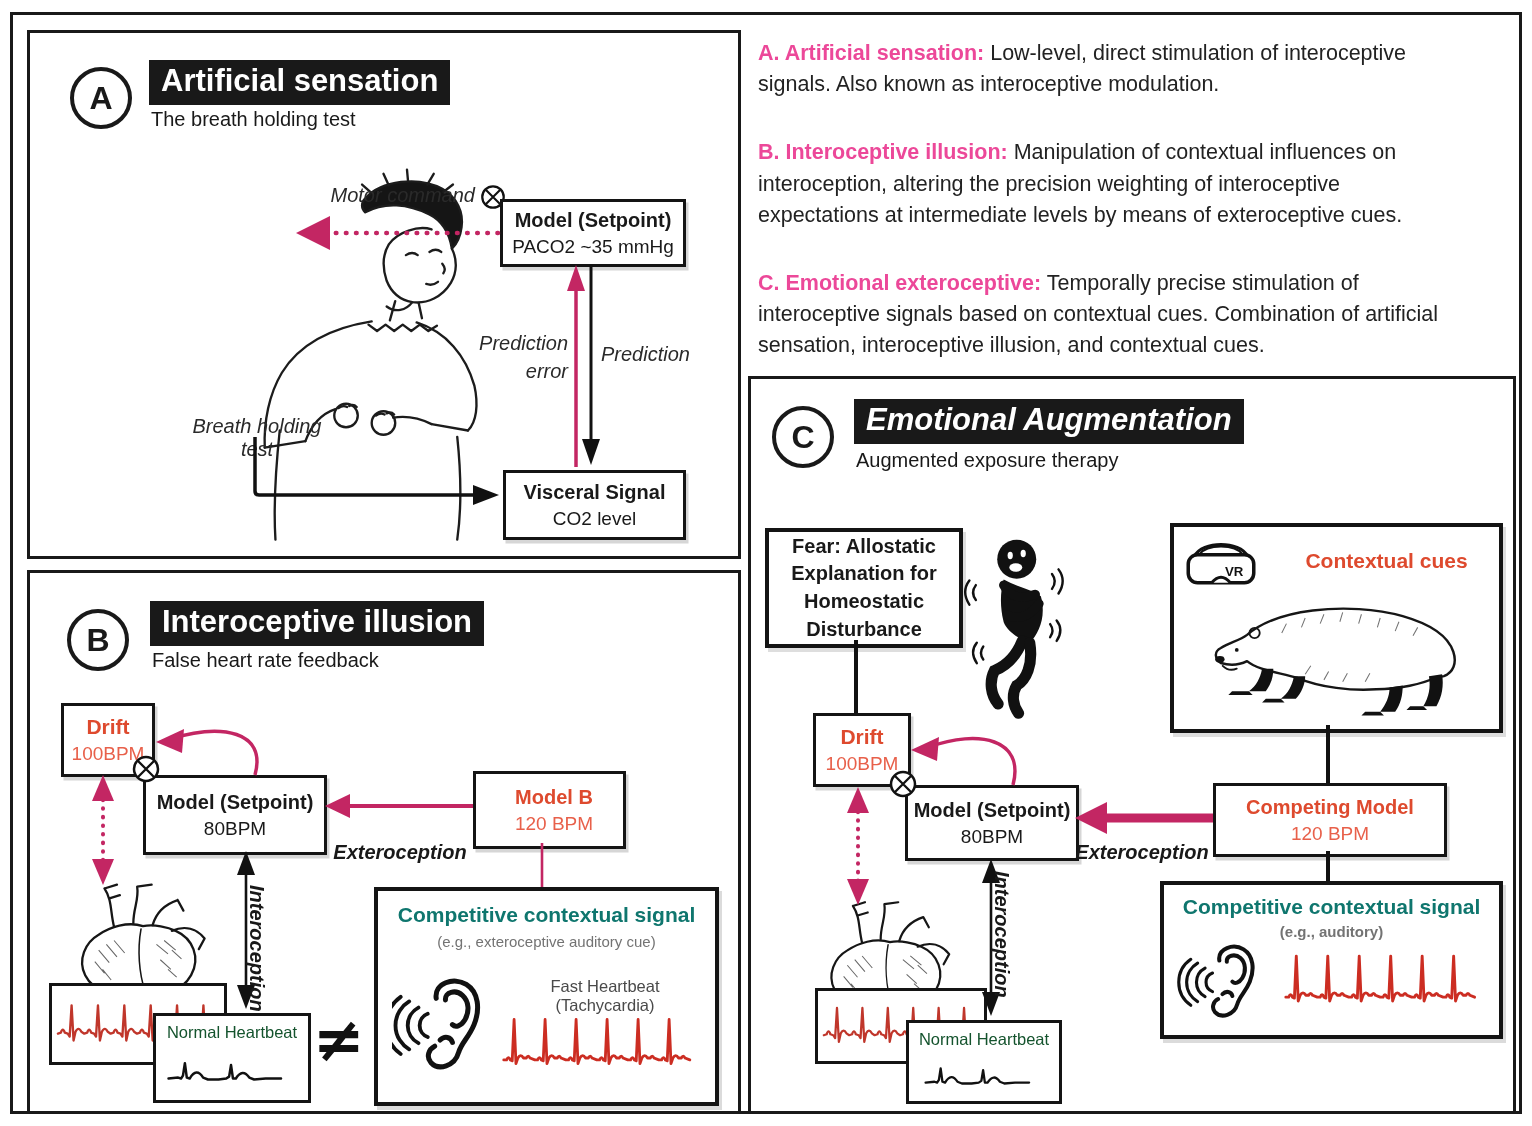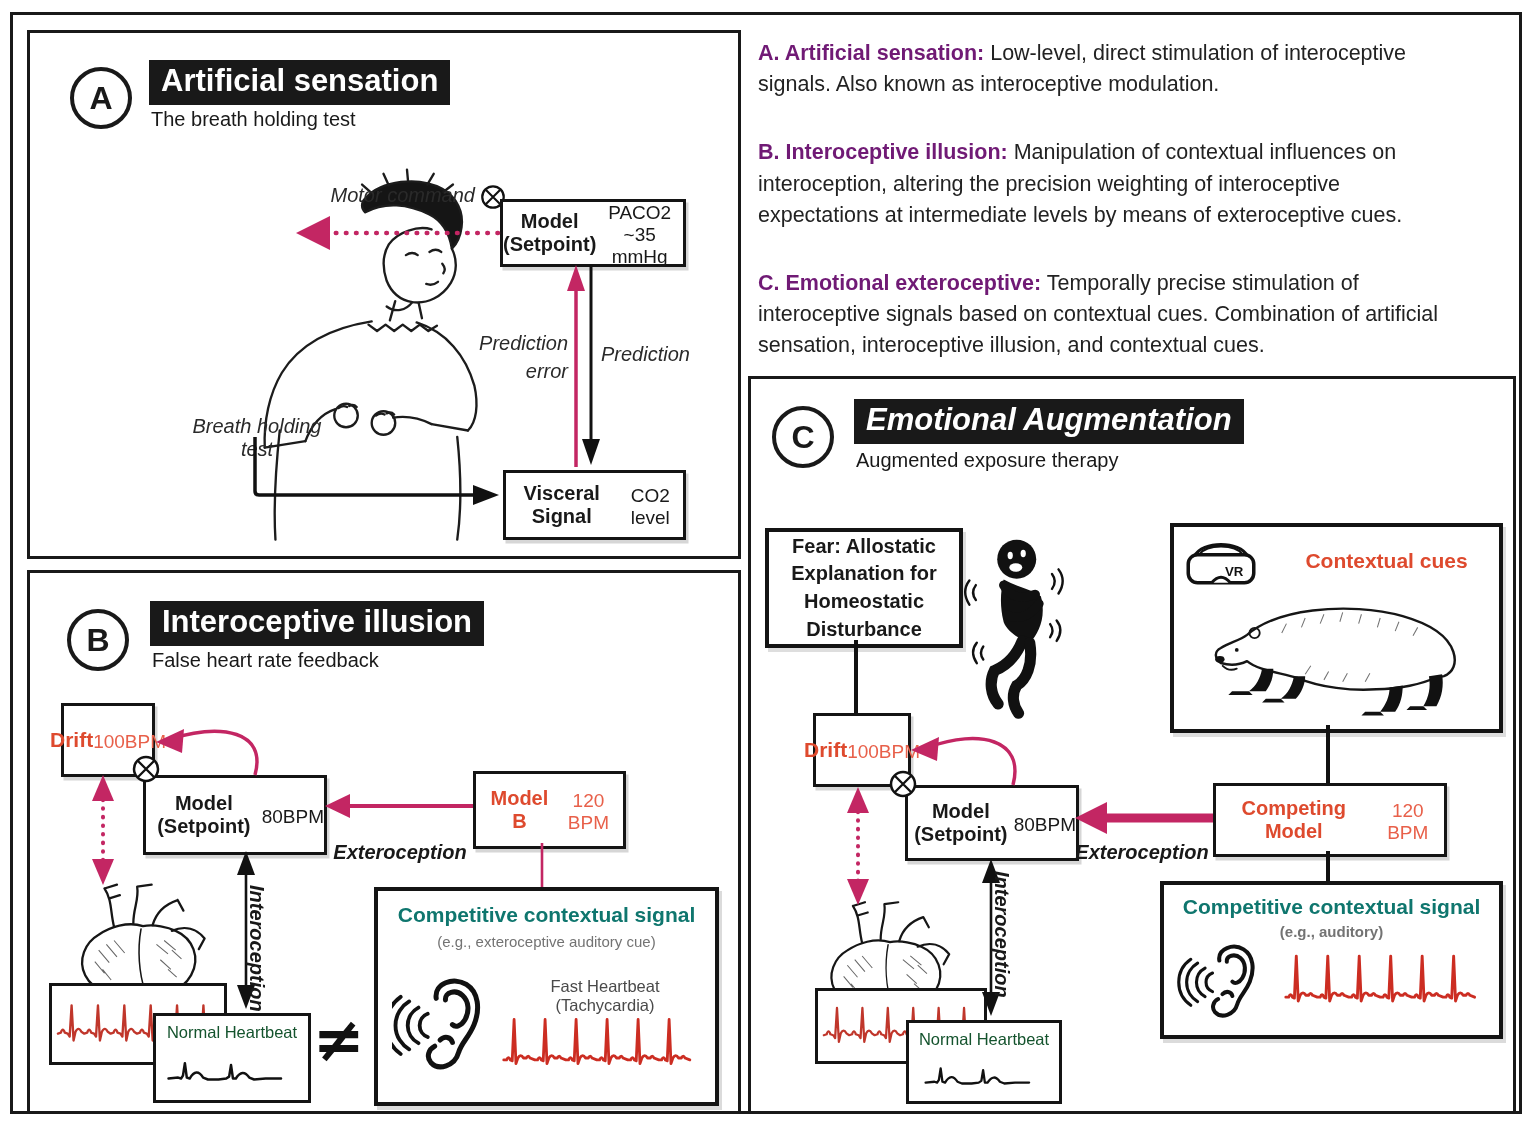--- a/index.html
+++ b/index.html
@@ -9,33 +9,33 @@
   .panel{position:absolute;border:3px solid #191919;background:#fff;}
   #panel-a{left:27px;top:30px;width:708px;height:523px;}
   #panel-b{left:27px;top:570px;width:708px;height:538px;}
   #panel-c{left:748px;top:376px;width:762px;height:732px;}
   .abs{position:absolute;}
   .letter-circle{position:absolute;width:54px;height:54px;border:4px solid #191919;border-radius:50%;
     display:flex;align-items:center;justify-content:center;font-size:32px;font-weight:700;background:#fff;}
   .title-bar{position:absolute;display:inline-block;background:#191919;color:#fff;
     padding:4px 12px 7px 12px;font-size:31px;font-weight:700;white-space:nowrap;line-height:1.1;}
   .subtitle{position:absolute;font-size:20px;font-weight:400;white-space:nowrap;}
-  .nbox{position:absolute;border:3.5px solid #141414;background:#fff;display:flex;flex-direction:row;
+  .nbox{position:absolute;border:3.5px solid #141414;background:#fff;display:flex;flex-direction:column;
     align-items:center;justify-content:center;text-align:center;box-shadow:2.5px 3.5px 0 rgba(90,90,90,0.25);}
   .nbox .l1{font-weight:700;font-size:20px;line-height:1.15;}
   .nbox .l2{font-size:19px;line-height:1.15;margin-top:4px;}
   .orange .l1{color:#de4a2e;}
   .orange .l2{color:#e8604a;}
   .ilabel{position:absolute;font-style:italic;font-size:20px;color:#2a2a2a;white-space:pre-line;}
   .ilabel.bold{font-weight:700;color:#191919;}
   .rot90{transform:rotate(90deg);transform-origin:left top;white-space:nowrap;}
   .overlay{position:absolute;left:0;top:0;pointer-events:none;}
   .desc-block{position:absolute;left:758px;top:38px;width:700px;}
   .desc-block p{margin:0 0 37px 0;font-size:21.5px;line-height:1.45;color:#222;}
-  .desc-block b{color:#701a75;}
+  .desc-block b{color:#ec4899;}
   .neq{position:absolute;font-family:"DejaVu Sans","Liberation Sans",sans-serif;
     font-size:62px;font-weight:700;color:#111;line-height:1;}
   .sigbox{position:absolute;border:4px solid #141414;background:#fff;box-shadow:3px 4px 0 rgba(90,90,90,0.22);}
   .sig-title{position:absolute;left:0;width:100%;text-align:center;font-weight:700;font-size:21px;color:#0f766e;}
   .sig-sub{position:absolute;left:0;width:100%;text-align:center;font-size:15px;color:#737373;}
   .sig-sub.bold{font-weight:700;}
   .ecgbox{position:absolute;border:3.5px solid #141414;background:#fff;}
   .nh-label{font-size:16.5px;color:#14532d;text-align:center;margin-top:7px;}
   .fh-label{position:absolute;font-size:16.5px;color:#4a4a4a;text-align:center;}
   .fearbox{position:absolute;border:4px solid #141414;background:#fff;display:flex;align-items:center;

